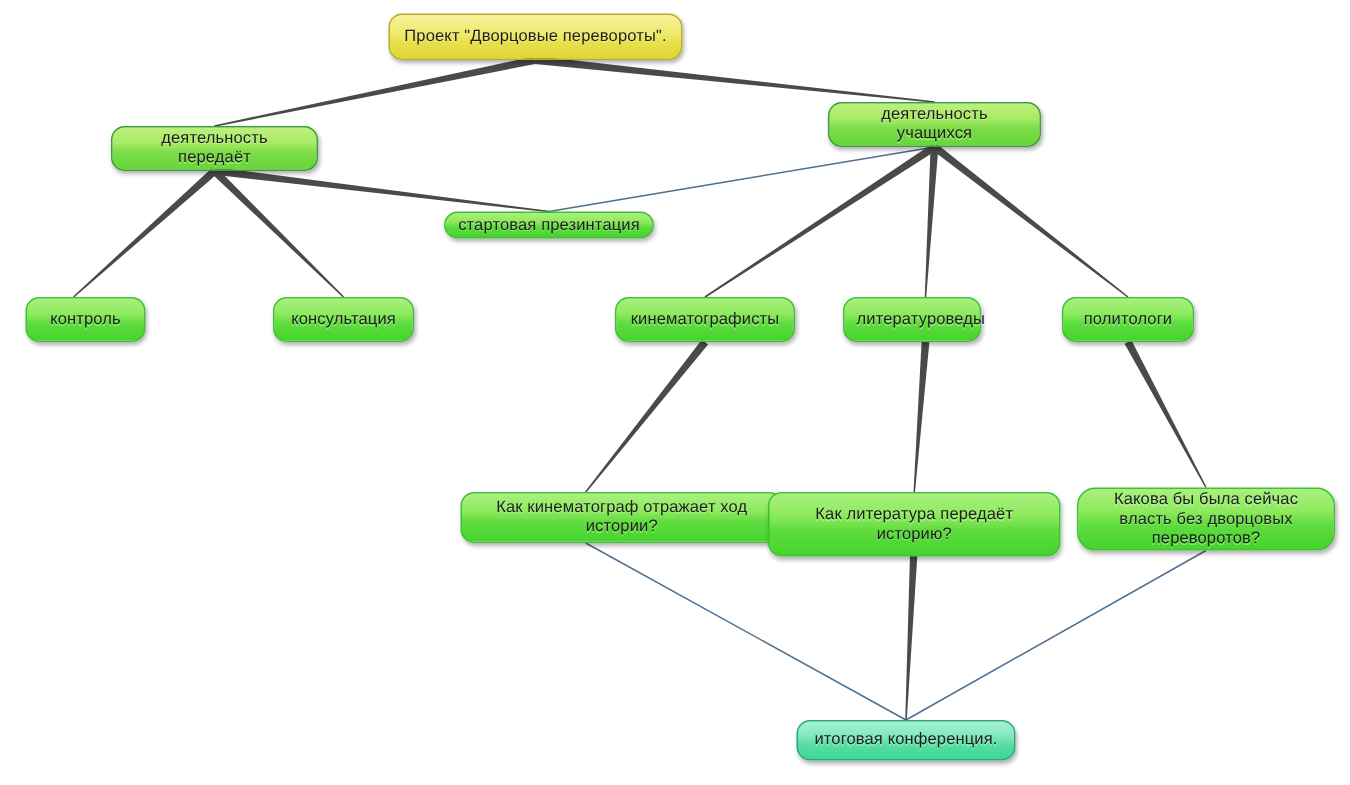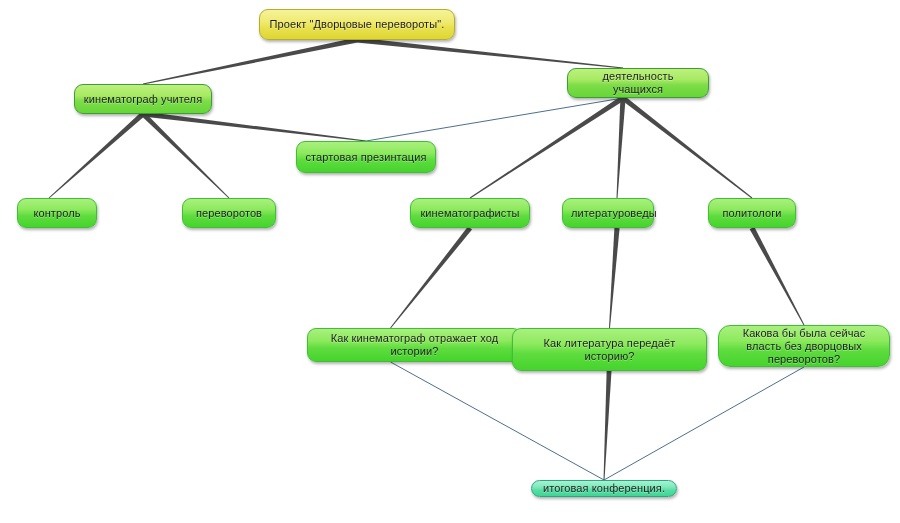--- a/index.html
+++ b/index.html
@@ -81,49 +81,49 @@
       <polygon points="749.7085033660842,229.22843118519202 803.5593275704008,325.23623676638306 804.4406724295992,324.76376323361694 754.2914966339158,226.77156881480798" fill="#4a4a4a"></polygon>
       <line x1="390.5" y1="362" x2="604" y2="480" stroke="#4d6f8f" stroke-width="1"></line>
       <polygon points="606.9028196667896,361.878944984469 603.5005422436134,479.976720189321 604.4994577563866,480.023279810679 612.0971803332104,362.121055015531" fill="#4a4a4a"></polygon>
       <line x1="804" y1="367" x2="604" y2="480" stroke="#4d6f8f" stroke-width="1"></line>
     </svg>
   <div id="nodes">
       <div class="node root" style="left: 259px; top: 9px; width: 196px; height: 31px;">
         <span class="label">Проект "Дворцовые перевороты".</span>
       </div>
       <div class="node" style="left: 74px; top: 84px; width: 138px; height: 30px;">
-        <span class="label">кинематограф учителя</span>
+        <span class="label">деятельность передаёт</span>
       </div>
-      <div class="node" style="left: 552px; top: 68px; width: 142px; height: 30px; margin-left: 15px;">
+      <div class="node" style="left: 552px; top: 68px; width: 142px; height: 30px;">
         <span class="label">деятельность учащихся</span>
       </div>
-      <div class="node green-mid" style="left: 296px; top: 141px; width: 140px; height: 32px; align-items: center;">
+      <div class="node green-mid" style="left: 296px; top: 141px; width: 140px; height: 18px; align-items: center;">
         <span class="label">стартовая презинтация</span>
       </div>
       <div class="node green-mid" style="left: 17px; top: 198px; width: 80px; height: 30px;">
         <span class="label">контроль</span>
       </div>
       <div class="node green-mid" style="left: 182px; top: 198px; width: 94px; height: 30px;">
-        <span class="label">переворотов</span>
+        <span class="label">консультация</span>
       </div>
       <div class="node green-mid" style="left: 410px; top: 198px; width: 120px; height: 30px;">
         <span class="label">кинематографисты</span>
       </div>
       <div class="node green-mid" style="left: 562px; top: 198px; width: 92px; height: 30px;">
         <span class="label">литературоведы</span>
       </div>
       <div class="node green-mid" style="left: 708px; top: 198px; width: 88px; height: 30px;">
         <span class="label">политологи</span>
       </div>
       <div class="node green-mid" style="left: 283px; top: 328px; width: 215px; height: 34px; margin-left: 24px;">
         <span class="label">Как кинематограф отражает ход истории?</span>
       </div>
       <div class="node green-mid" style="left: 512px; top: 328px; width: 195px; height: 43px;">
         <span class="label">Как литература передаёт историю?</span>
       </div>
       <div class="node green-mid" style="left: 718px; top: 325px; width: 172px; height: 42px; border-radius: 12px;">
         <span class="label">Какова бы была сейчас власть без дворцовых переворотов?</span>
       </div>
-      <div class="node teal" style="left: 531px; top: 480px; width: 146px; height: 17px;">
+      <div class="node teal" style="left: 531px; top: 480px; width: 146px; height: 27px;">
         <span class="label">итоговая конференция.</span>
       </div>
     </div>
 </div>
 
 </body></html>

